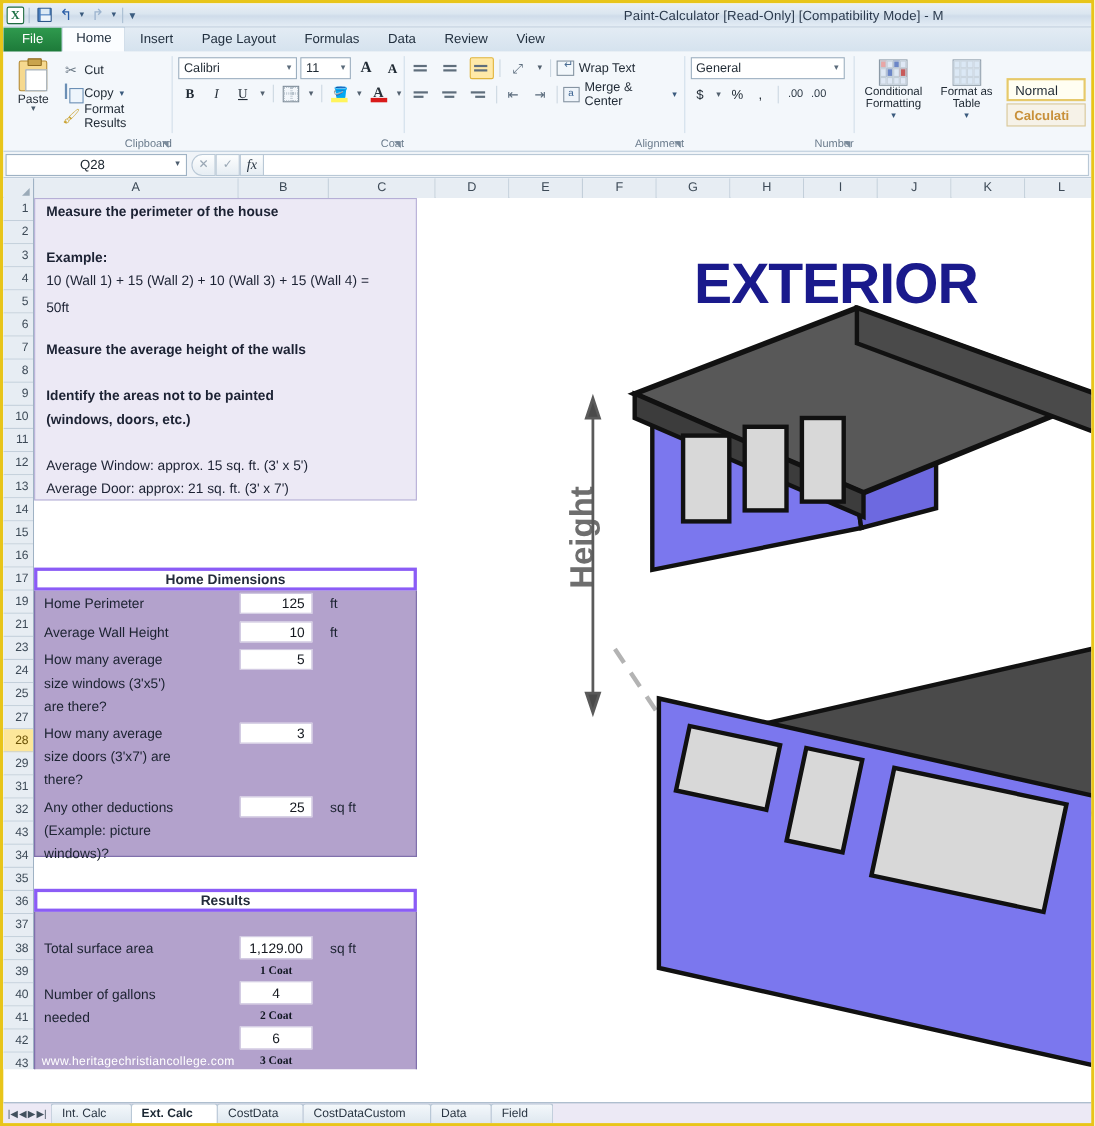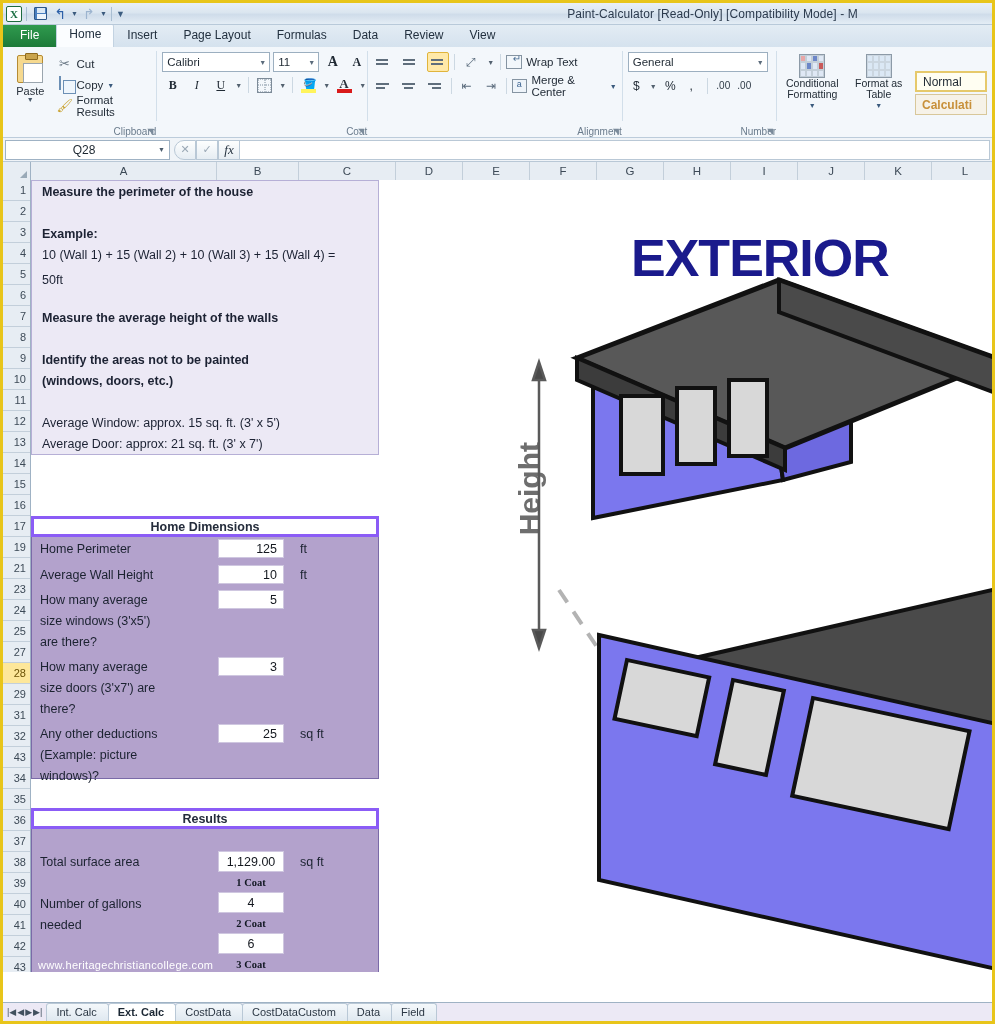--- a/index.html
+++ b/index.html
@@ -267,21 +267,21 @@
   .plabel { font-size: 27px; left: 318px; top: 538px; transform: rotate(27deg); transform-origin: left top; }
 
   
   .tabbar {
     position: absolute; left: 0; bottom: 0; width: 989px; height: 19px;
     background: #ece9f5; border-top: 1px solid #9fb2c4;
     display: flex; align-items: flex-start; overflow: hidden;
   }
   .navbtns { display: flex; align-items: center; gap: 1px; padding: 0 4px; font-size: 9px; color: #42505e; height: 18px; }
   .sheettab {
-    font-size: 11px; color: #2b3744; padding: 2px 11px 0 9px; height: 18px;
+    font-size: 11px; color: #2b3744; padding: 2px 22px 0 9px; height: 18px;
     background: linear-gradient(to bottom,#f4f8fb,#dfe8f0);
     border: 1px solid #b9c8d6; border-bottom: none; border-radius: 3px 3px 0 0;
     margin-right: -1px; white-space: nowrap;
   }
   .sheettab.active { background: #ffffff; font-weight: bold; color: #1b2733; }
 </style>
 </head>
 <body>
 
 <div id="app">

